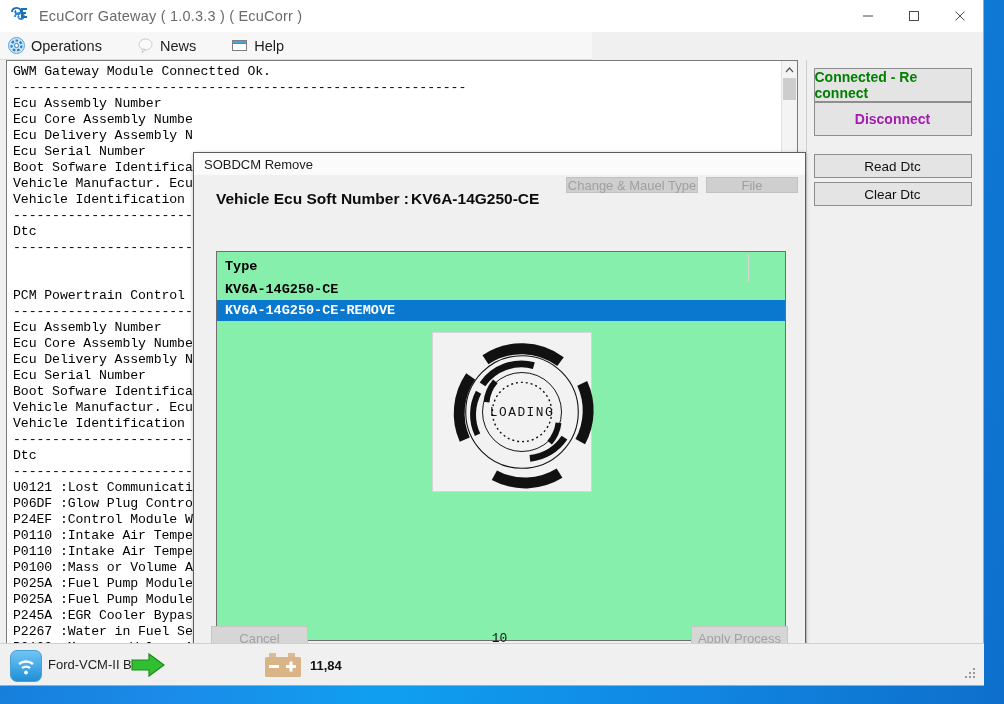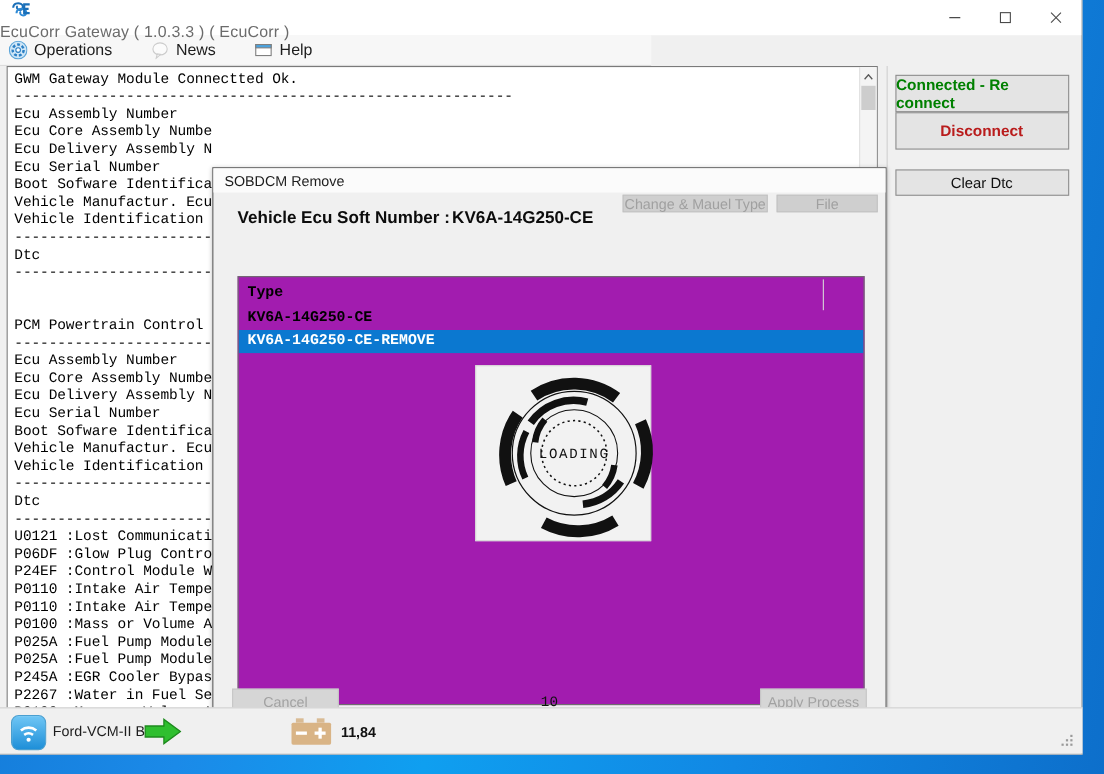--- a/index.html
+++ b/index.html
@@ -10,23 +10,22 @@
     position:relative;
   }
   
   #app-window{
     position:absolute;left:0;top:0;width:984px;height:686px;
     background:#f0f0f0;border:1px solid #a9a9a9;border-left:none;border-top:none;
     box-sizing:border-box;
   }
   
   #title-bar{
-    height:32px;background:#ffffff;display:flex;align-items:flex-start;
+    height:32px;background:#ffffff;display:flex;align-items:center;
     position:relative;
-    flex-direction:column;
   }
   #app-icon{width:22px;height:22px;margin-left:9px;margin-right:8px;position:relative;flex:none;}
   #title-text{
     font-size:14.5px;color:#6b6b6b;letter-spacing:.2px;white-space:nowrap;
   }
   #win-controls{position:absolute;right:0;top:0;height:32px;display:flex;}
   .win-btn{width:46px;height:32px;display:flex;align-items:center;justify-content:center;}
   .win-btn svg{display:block;}
   
   #menu-bar{
@@ -61,21 +60,21 @@
     background:#f0f0f0;border-left:1px solid #cfcfcf;box-sizing:border-box;
   }
   .side-btn{
     display:block;width:158px;margin:0 auto 0 auto;height:34px;
     background:#e4e4e4;border:1px solid #8e8e8e;box-sizing:border-box;
     font-family:"Liberation Sans",sans-serif;font-size:13.5px;color:#101010;
     display:flex;align-items:center;justify-content:center;cursor:default;
   }
   .side-btn.bold{font-weight:bold;font-size:14px;}
   #btn-connected{margin-top:8px;color:#008000;}
-  #btn-disconnect{color:#b91c1c;}
+  #btn-disconnect{color:#a21caf;}
   .side-gap{height:18px;}
   .side-btn.small{height:24px;font-size:13.5px;margin-bottom:4px;}
   
   #status-bar{
     position:absolute;left:0;bottom:0;width:984px;height:42px;
     background:#f0f0f0;border-top:1px solid #d0d0d0;box-sizing:border-box;
   }
   #wifi-icon{position:absolute;left:10px;top:6px;width:30px;height:30px;
     background:linear-gradient(180deg,#6fc6f5,#1e8fd8);border-radius:7px;border:1px solid #4a9fd0;}
   #status-device{position:absolute;left:48px;top:13px;font-size:13px;color:#1d1d1d;white-space:nowrap;}
@@ -99,21 +98,21 @@
   .dlg-hdr-btn{
     position:absolute;top:2px;height:16px;background:#cfcfcf;border:1px solid #c2c2c2;
     box-sizing:border-box;display:flex;align-items:center;justify-content:center;
     font-size:13px;color:#a0a0a0;
   }
   #btn-change-type{left:372px;width:132px;}
   #btn-file{left:512px;width:92px;}
   
   #dlg-list{
     position:absolute;left:22px;top:98px;width:570px;height:390px;
-    background:#a21caf;border:1px solid #6e6e6e;box-sizing:border-box;overflow:hidden;
+    background:#86efac;border:1px solid #6e6e6e;box-sizing:border-box;overflow:hidden;
   }
   #list-col-divider{position:absolute;left:531px;top:2px;width:1px;height:28px;background:#d8d8d8;}
   .list-header{
     font-family:"Liberation Mono","DejaVu Sans Mono",monospace;
     font-size:13.5px;font-weight:bold;color:#000;padding:7px 0 5px 8px;
   }
   .list-row{
     font-family:"Liberation Mono","DejaVu Sans Mono",monospace;
     font-size:13.5px;font-weight:bold;color:#000;padding:3px 0 3px 8px;white-space:nowrap;
   }
@@ -255,20 +254,21 @@
               <polyline points="1,1 4.5,5 8,1" fill="none" stroke="#5a5a5a" stroke-width="1.2"></polyline>
             </svg>
         </div>
       </div>
     </div>
 
     <div id="side-panel">
       <div class="side-btn bold" id="btn-connected">Connected - Re connect</div>
       <div class="side-btn bold" id="btn-disconnect">Disconnect</div>
       <div class="side-gap"></div>
+      <div class="side-btn small">Read Dtc</div>
       <div class="side-btn small">Clear Dtc</div>
     </div>
 
     <div id="dialog">
 
       <div id="dlg-titlebar">
         <div id="dlg-title">SOBDCM Remove</div>
       </div>
 
       <div id="dlg-header">

